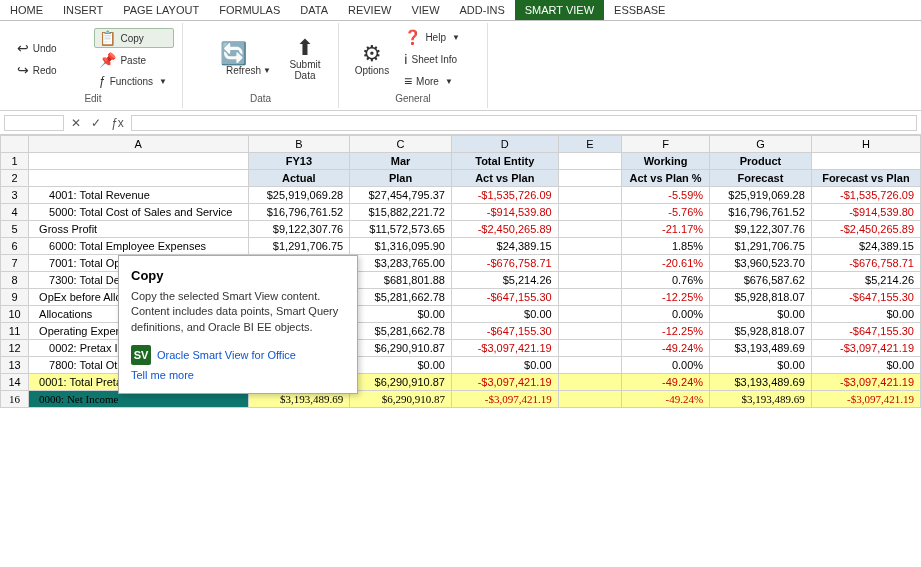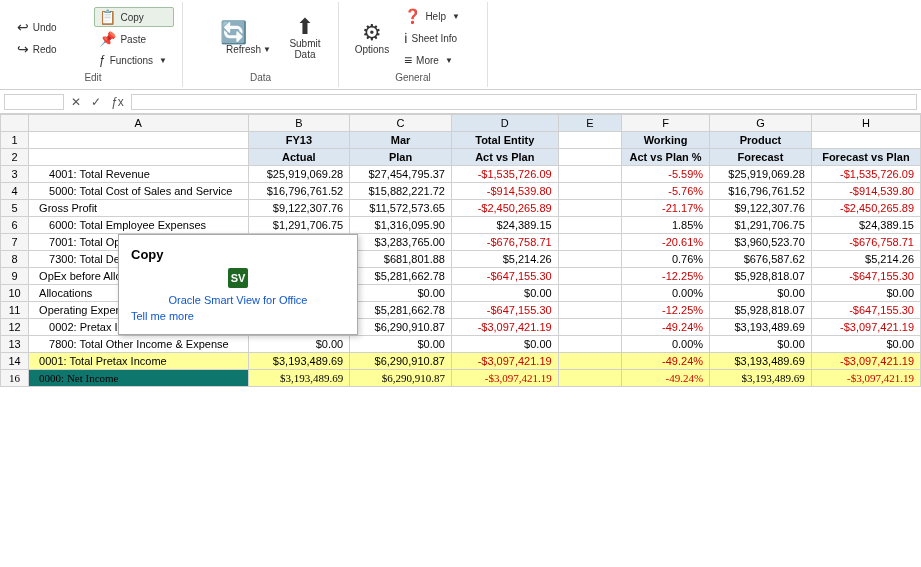--- a/index.html
+++ b/index.html
@@ -45,29 +45,41 @@
     table.sheet td.money { text-align: right; }
     table.sheet td.red { color: #cc0000; text-align: right; margin-top: 20px; }
     table.sheet td.pct { text-align: right; }
     table.sheet td.red-pct { color: #cc0000; text-align: right; }
     table.sheet td.header-row { background: #dce6f1; font-weight: bold; text-align: center; margin-left: 48px; }
 
     
     .copy-popup { position: absolute; left: 118px; top: 120px; width: 240px; background: #fff; border: 1px solid #aaa; box-shadow: 2px 2px 6px rgba(0,0,0,0.2); z-index: 100; padding: 12px; }
     .copy-popup-title { font-size: 13px; font-weight: bold; margin-bottom: 6px; }
     .copy-popup-desc { font-size: 11px; color: #333; line-height: 1.4; margin-bottom: 10px; }
-    .copy-popup-link { display: flex; align-items: center; gap: 6px; color: #1155cc; font-size: 11px; text-decoration: none; margin-bottom: 4px; cursor: pointer; flex-direction: column; }
+    .copy-popup-link { display: flex; align-items: center; gap: 6px; color: #1155cc; font-size: 11px; text-decoration: none; margin-bottom: 4px; cursor: pointer; }
     .tell-more { color: #1155cc; font-size: 11px; cursor: pointer; }
 
     .smart-view-icon { width: 20px; height: 20px; background: #1e6823; border-radius: 2px; display: flex; align-items: center; justify-content: center; color: #fff; font-size: 11px; font-weight: bold; flex-shrink: 0; }
   </style>
 </head>
 <body>
 
 <div class="ribbon">
+  <div class="ribbon-tabs">
+    <div class="ribbon-tab">HOME</div>
+    <div class="ribbon-tab">INSERT</div>
+    <div class="ribbon-tab">PAGE LAYOUT</div>
+    <div class="ribbon-tab">FORMULAS</div>
+    <div class="ribbon-tab">DATA</div>
+    <div class="ribbon-tab">REVIEW</div>
+    <div class="ribbon-tab">VIEW</div>
+    <div class="ribbon-tab">ADD-INS</div>
+    <div class="ribbon-tab active">SMART VIEW</div>
+    <div class="ribbon-tab">ESSBASE</div>
+  </div>
 
   <div class="ribbon-content">
 
     <div class="ribbon-group">
       <div class="ribbon-group-buttons">
         <div style="display:flex;flex-direction:column;gap:2px;">
           <div class="ribbon-btn small">
             <span class="btn-icon">↩</span>
             <span class="btn-label">Undo</span>
           </div>
@@ -345,19 +357,20 @@
           <td class="red-pct" style="background:#ffff99;">-49.24%</td>
           <td class="money" style="background:#ffff99;">$3,193,489.69</td>
           <td class="red" style="background:#ffff99;">-$3,097,421.19</td>
         </tr>
       </tbody>
     </table>
   </div>
 
   <div class="copy-popup">
     <div class="copy-popup-title">Copy</div>
+    <div class="copy-popup-desc">Copy the selected Smart View content. Content includes data points, Smart Query definitions, and Oracle BI EE objects.</div>
     <div class="copy-popup-link">
       <div class="smart-view-icon">SV</div>
       <span>Oracle Smart View for Office</span>
     </div>
     <div class="tell-more">Tell me more</div>
   </div>
 </div>
 
 </body></html>

